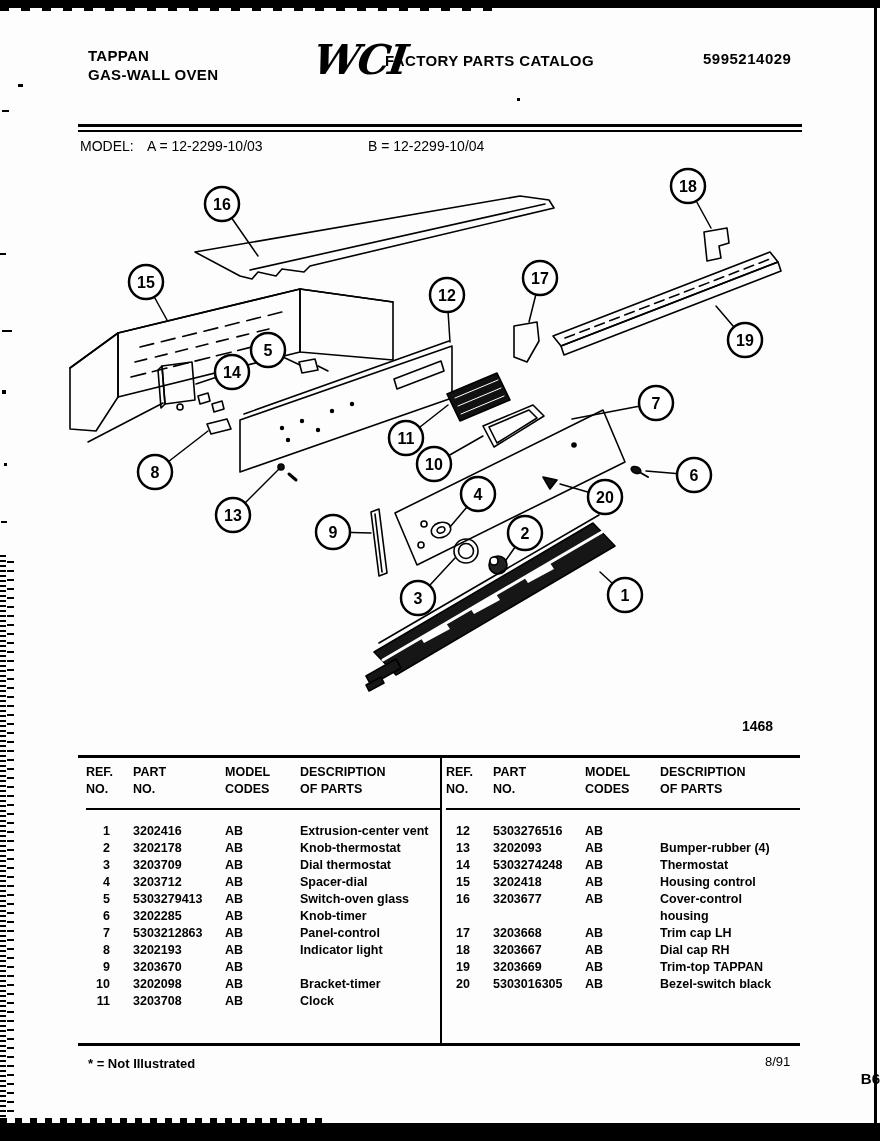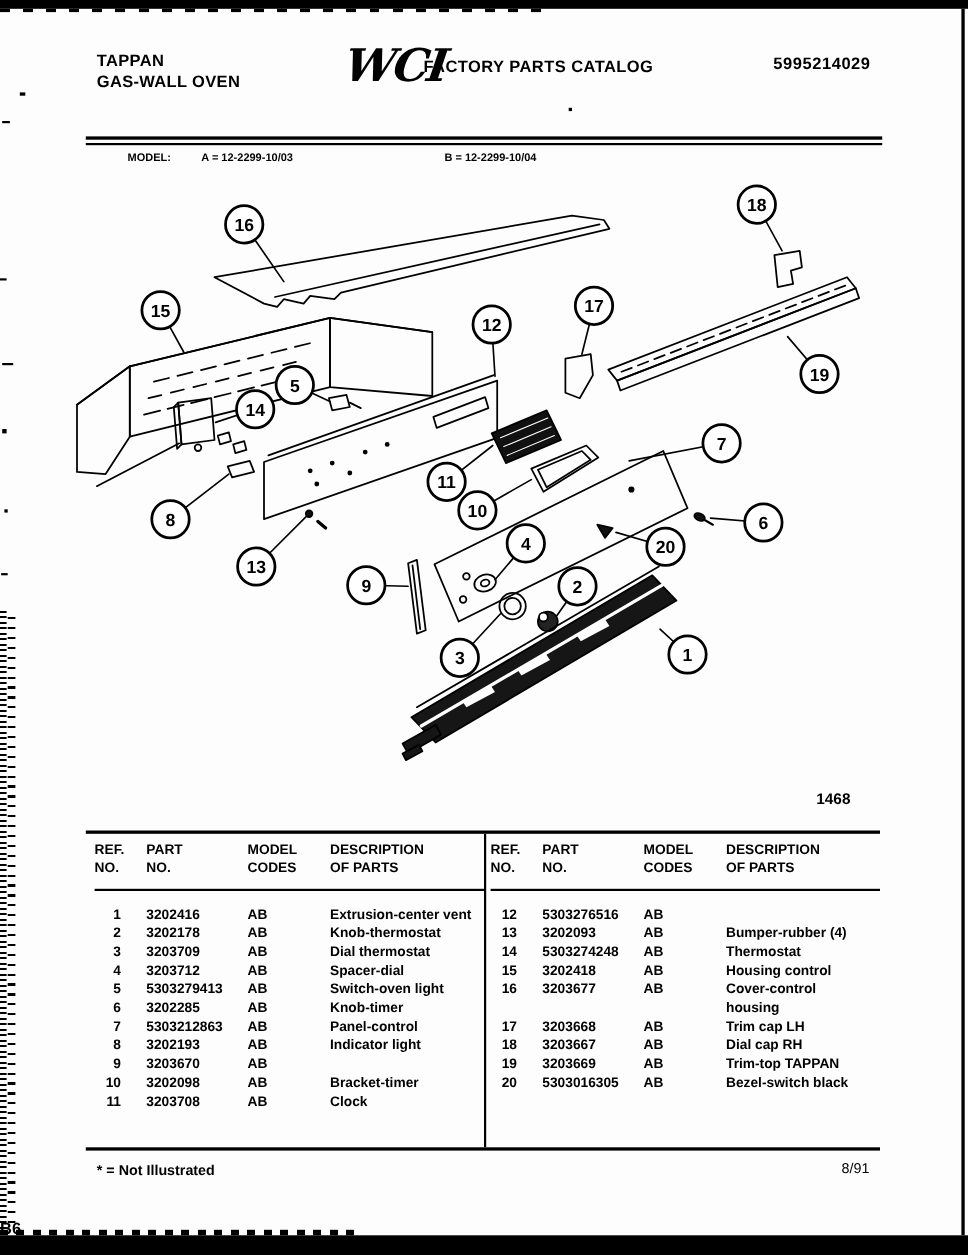--- a/index.html
+++ b/index.html
@@ -19,21 +19,21 @@
       background:repeating-linear-gradient(0deg,transparent 0 3px,#000 3px 5px,transparent 5px 9px);}
   .speck{position:absolute;background:#000;}
   
   .brand{position:absolute;left:88px;top:46px;font-size:15px;font-weight:700;line-height:19px;letter-spacing:.3px;}
   .logo{position:absolute;left:314px;top:36px;font-family:"DejaVu Serif",serif;
         font-style:italic;font-weight:700;font-size:41px;transform:skewX(-8deg);letter-spacing:-2px;}
   .cat-title{position:absolute;left:385px;top:52px;font-size:15px;font-weight:700;letter-spacing:.4px;text-align:center;}
   .pub-no{position:absolute;left:703px;top:50px;font-size:15px;font-weight:700;letter-spacing:.5px;}
   .head-rule{position:absolute;left:78px;top:124px;width:724px;height:3px;
         border-top:3px solid #000;border-bottom:2px solid #000;}
-  .model-line{position:absolute;left:80px;top:138px;font-size:10px;font-weight:700;width:700px;margin-left:36px;}
+  .model-line{position:absolute;left:80px;top:138px;font-size:14px;font-weight:400;width:700px;}
   .model-line .ma{position:absolute;left:67px;top:0;}
   .model-line .mb{position:absolute;left:288px;top:0;}
   
   svg.diagram{position:absolute;left:0;top:0;}
   .fig-no{position:absolute;left:742px;top:718px;font-size:14px;font-weight:700;}
   
   .table-wrap{position:absolute;left:78px;top:755px;width:722px;height:291px;
         border-top:3px solid #000;border-bottom:3px solid #000;display:flex;box-sizing:border-box;
         font-size:12.5px;font-weight:700;line-height:17px;}
   .half{box-sizing:border-box;}
@@ -42,21 +42,21 @@
   .thead{border-bottom:2px solid #000;padding-top:6px;padding-bottom:10px;}
   .trow,.thead{display:grid;grid-template-columns:24px 92px 75px 1fr;}
   .c-ref{text-align:right;}
   .thead .c-ref{text-align:left;white-space:nowrap;}
   .c-part,.c-code,.c-desc{padding-left:23px;white-space:nowrap;}
   .hl{display:block;}
   .rows{padding-top:13px;}
   .d2{display:block;}
   
   .not-ill{position:absolute;left:88px;top:1056px;font-size:13px;font-weight:700;}
-  .page-no{position:absolute;left:0;top:1070px;width:880px;text-align:left;font-size:15px;font-weight:700;margin-top:39px;}
+  .page-no{position:absolute;left:0;top:1070px;width:880px;text-align:right;font-size:15px;font-weight:700;}
   .date-code{position:absolute;left:765px;top:1054px;font-size:13px;font-weight:400;}
 </style>
 </head>
 <body>
 
 <div class="page">
 
   <div class="top-bar"></div>
   <div class="top-dashes"></div>
   <div class="bottom-dashes"></div>
@@ -364,21 +364,21 @@
         <div class="trow">
             <span class="c-ref">4</span>
             <span class="c-part">3203712</span>
             <span class="c-code">AB</span>
             <span class="c-desc"><span>Spacer-dial</span></span>
           </div>
         <div class="trow">
             <span class="c-ref">5</span>
             <span class="c-part">5303279413</span>
             <span class="c-code">AB</span>
-            <span class="c-desc"><span>Switch-oven light</span></span>
+            <span class="c-desc"><span>Switch-oven glass</span></span>
           </div>
         <div class="trow">
             <span class="c-ref">6</span>
             <span class="c-part">3202285</span>
             <span class="c-code">AB</span>
             <span class="c-desc"><span>Knob-timer</span></span>
           </div>
         <div class="trow">
             <span class="c-ref">7</span>
             <span class="c-part">5303212863</span>

